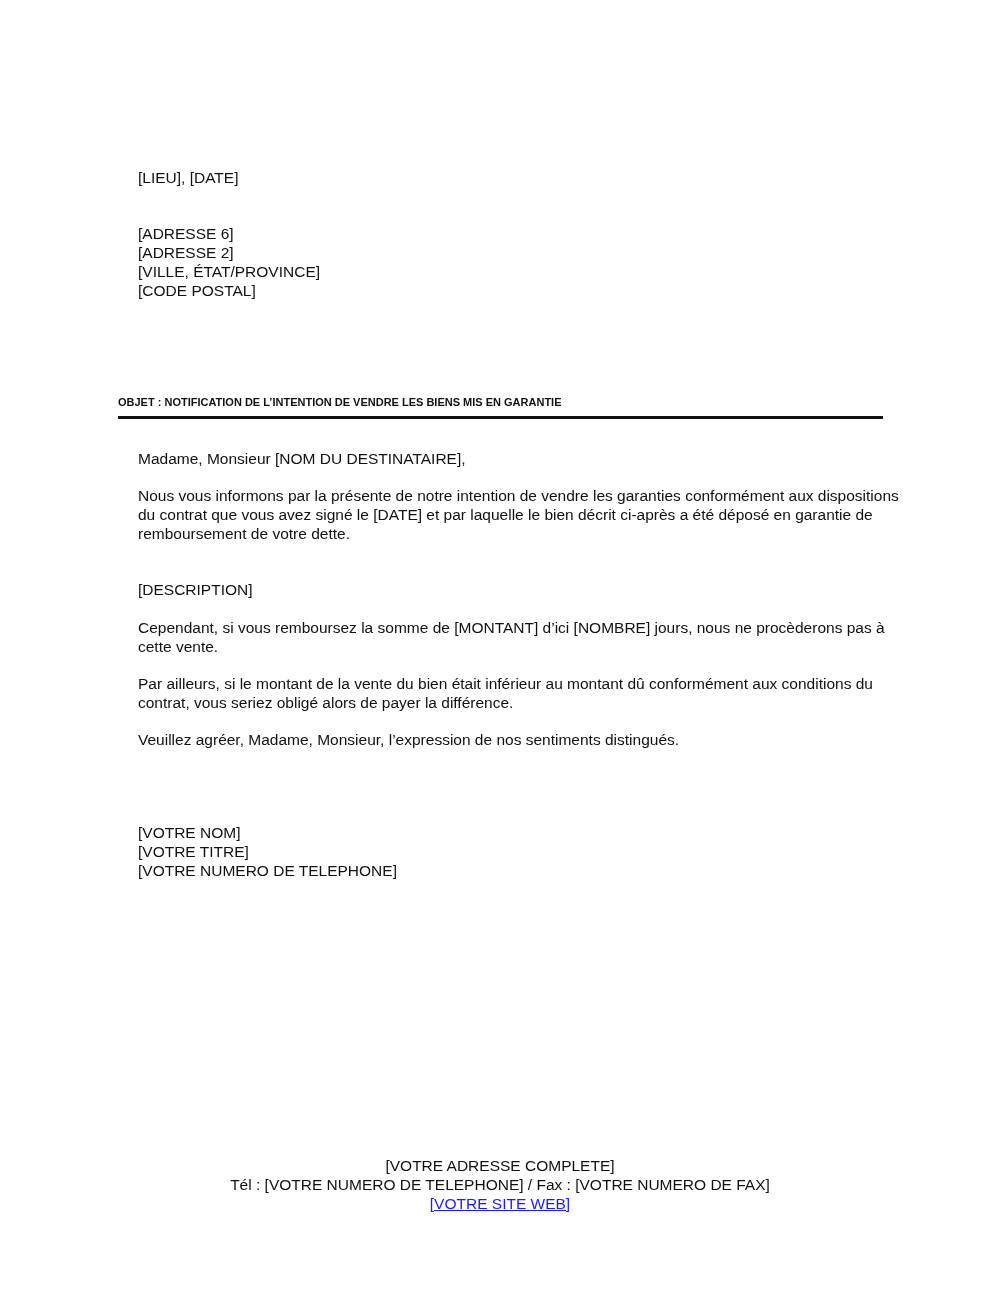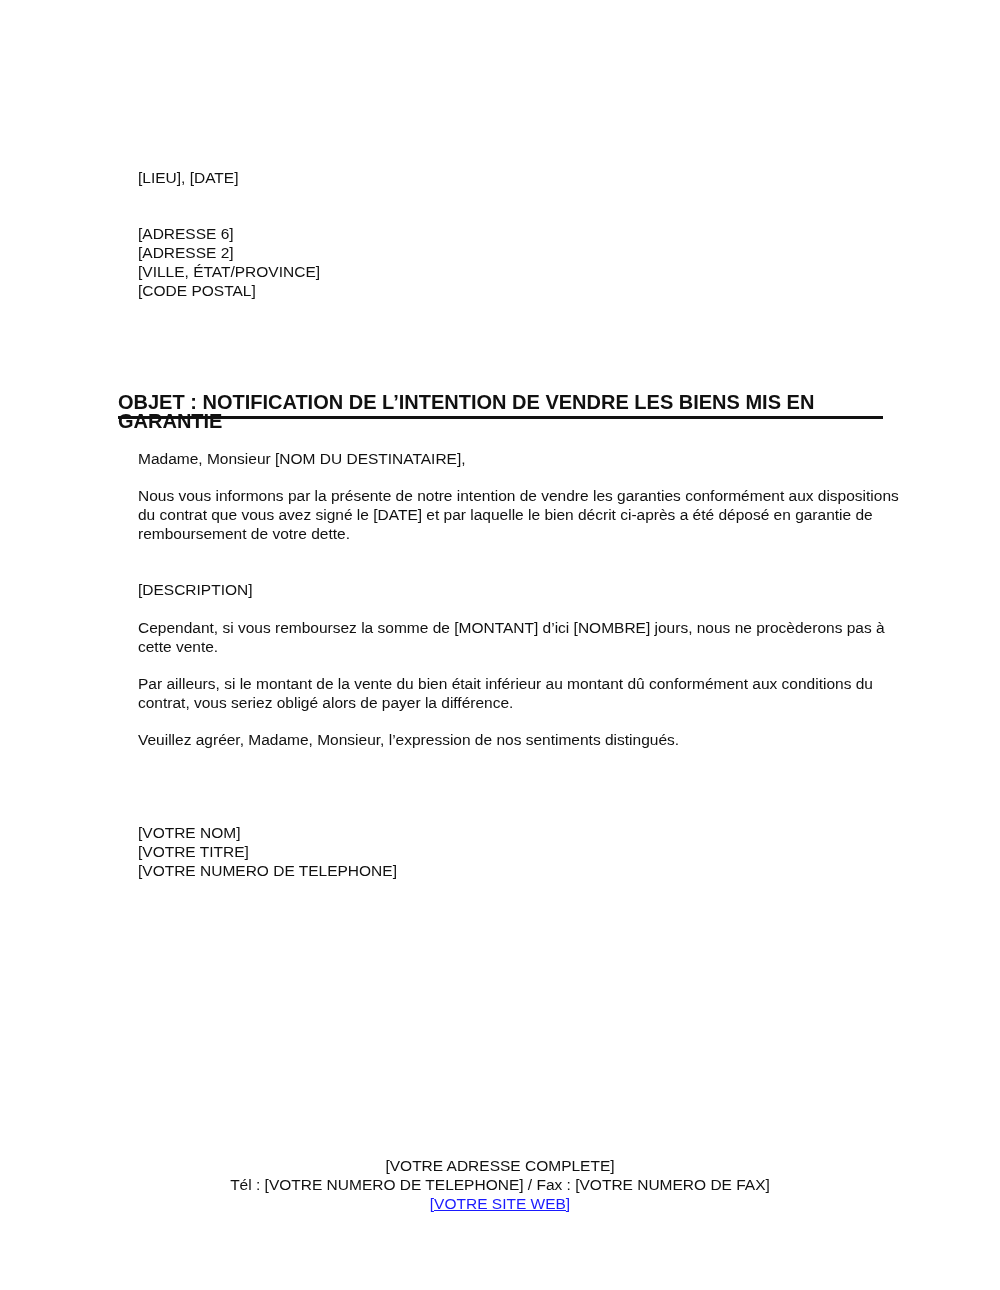--- a/index.html
+++ b/index.html
@@ -30,21 +30,21 @@
       margin-left: 8px;
     }
     .line { display: block; white-space: nowrap; }
     .para { display: block; }
     .subject {
       position: absolute;
       left: 118px;
       top: 393px;
       width: 765px;
       font-weight: bold;
-      font-size: 20px;
+      font-size: 11px;
     }
     .rule {
       position: absolute;
       left: 118px;
       top: 416px;
       width: 765px;
       height: 3px;
       background: #111111;
     }
     .footer {

